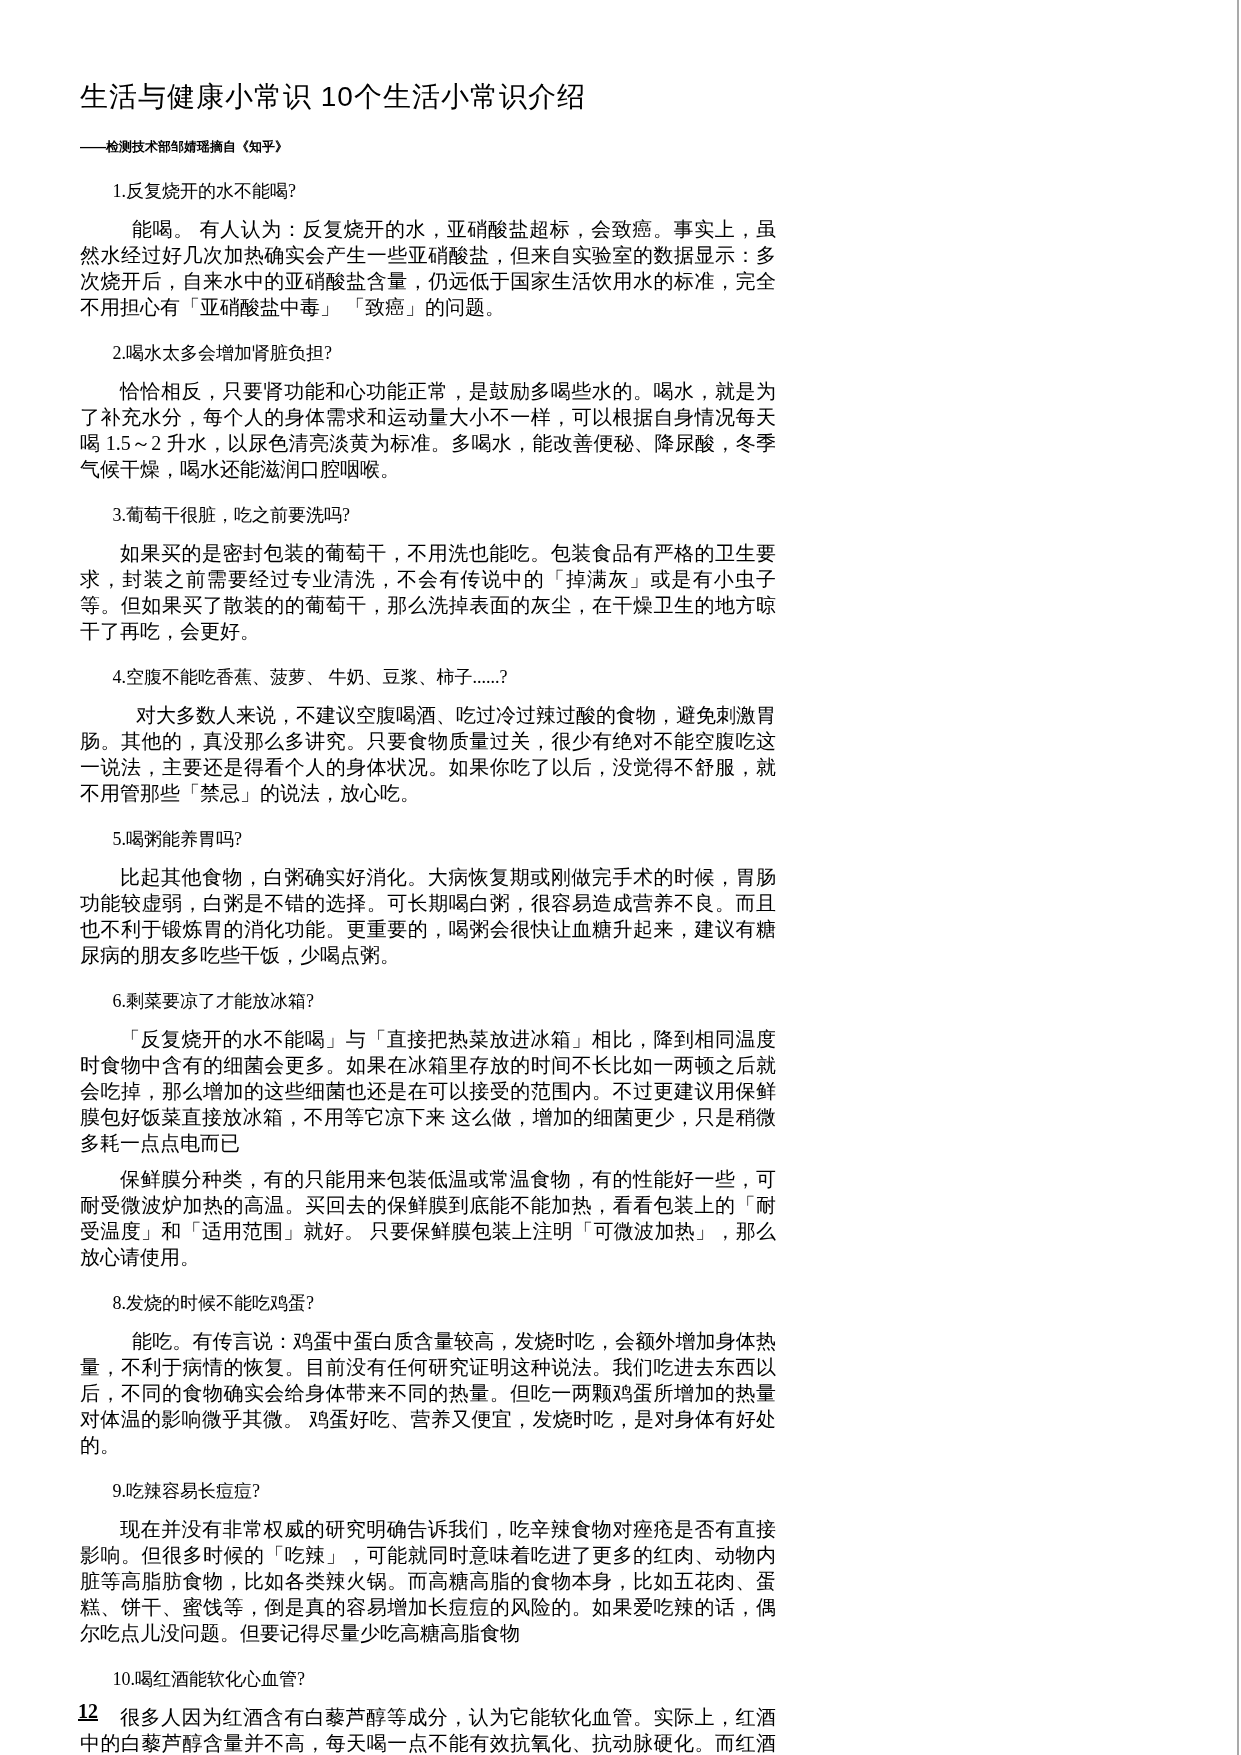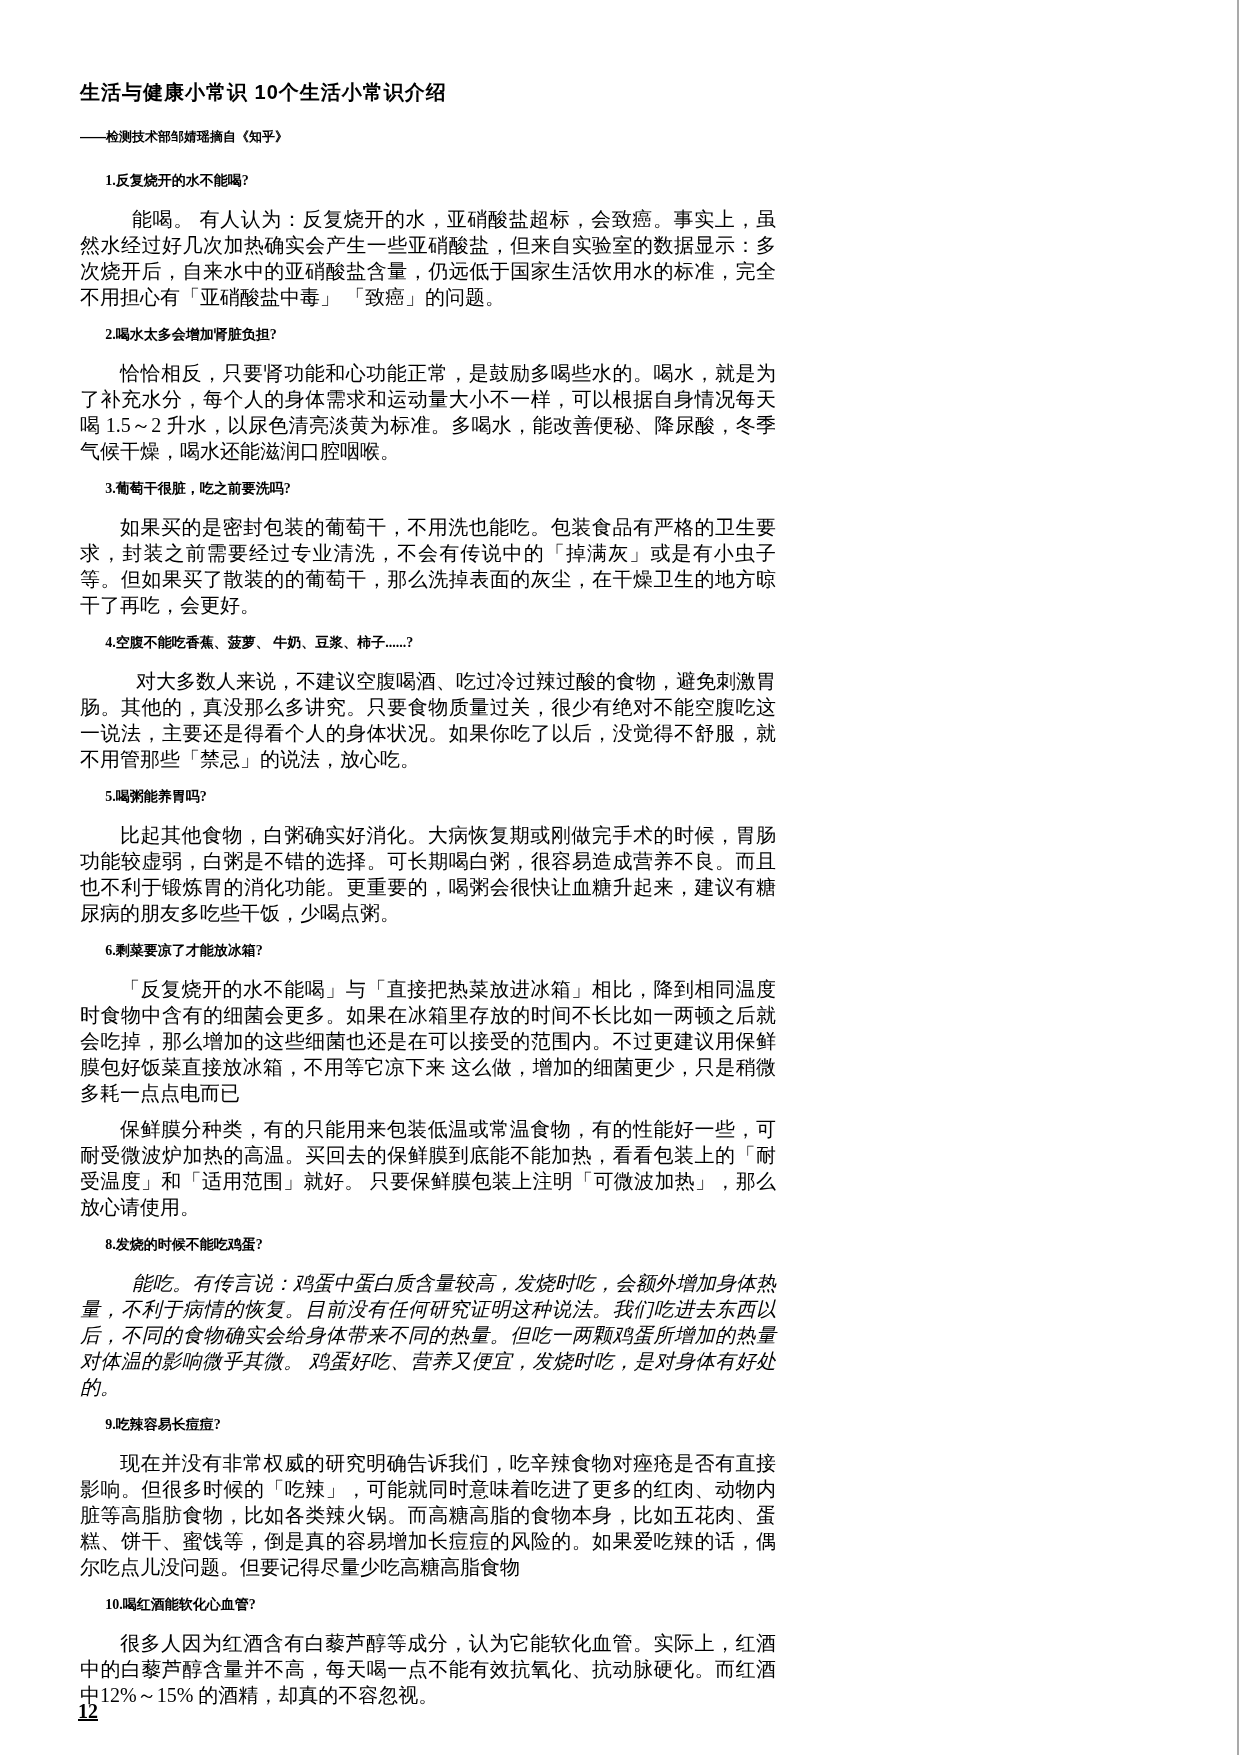--- a/index.html
+++ b/index.html
@@ -24,50 +24,50 @@
     background: #a9a9a9;
   }
   .content {
     position: absolute;
     left: 80px;
     top: 80px;
     width: 712px;
   }
   .doc-title {
     font-family: "Liberation Sans", "DejaVu Sans", sans-serif;
-    font-size: 20px;
-    font-weight: bold;
+    font-size: 28px;
+    font-weight: normal;
     letter-spacing: 1px;
     margin: 0 0 24px 0;
     line-height: 1.2;
   }
   .byline {
     font-family: "Liberation Sans", "DejaVu Sans", sans-serif;
     font-size: 13px;
     font-weight: bold;
     margin: 0 0 22px 0;
   }
   .qa h2 {
-    font-size: 14px;
-    font-weight: bold;
-    margin: 12px 0 12px 0;
+    font-size: 18px;
+    font-weight: normal;
+    margin: 20px 0 12px 0;
     text-indent: 1.8em;
     line-height: 26px;
   }
   .qa p {
     font-size: 20px;
     margin: 10px 16px 10px 0;
     line-height: 26px;
     text-align: justify;
     text-indent: 2em;
   }
   
   .qa:nth-of-type(1) p { text-indent: 2.6em; }
   .qa:nth-of-type(4) p { text-indent: 2.8em; }
-  .qa:nth-of-type(8) p { text-indent: 2.6em; font-style: italic; }
+  .qa:nth-of-type(8) p { text-indent: 2.6em; }
   .page-number {
     position: absolute;
     left: 78px;
     top: 1700px;
     font-size: 20px;
     font-weight: bold;
     text-decoration: underline;
     font-family: "Liberation Serif", "DejaVu Serif", serif;
   }
 </style>

